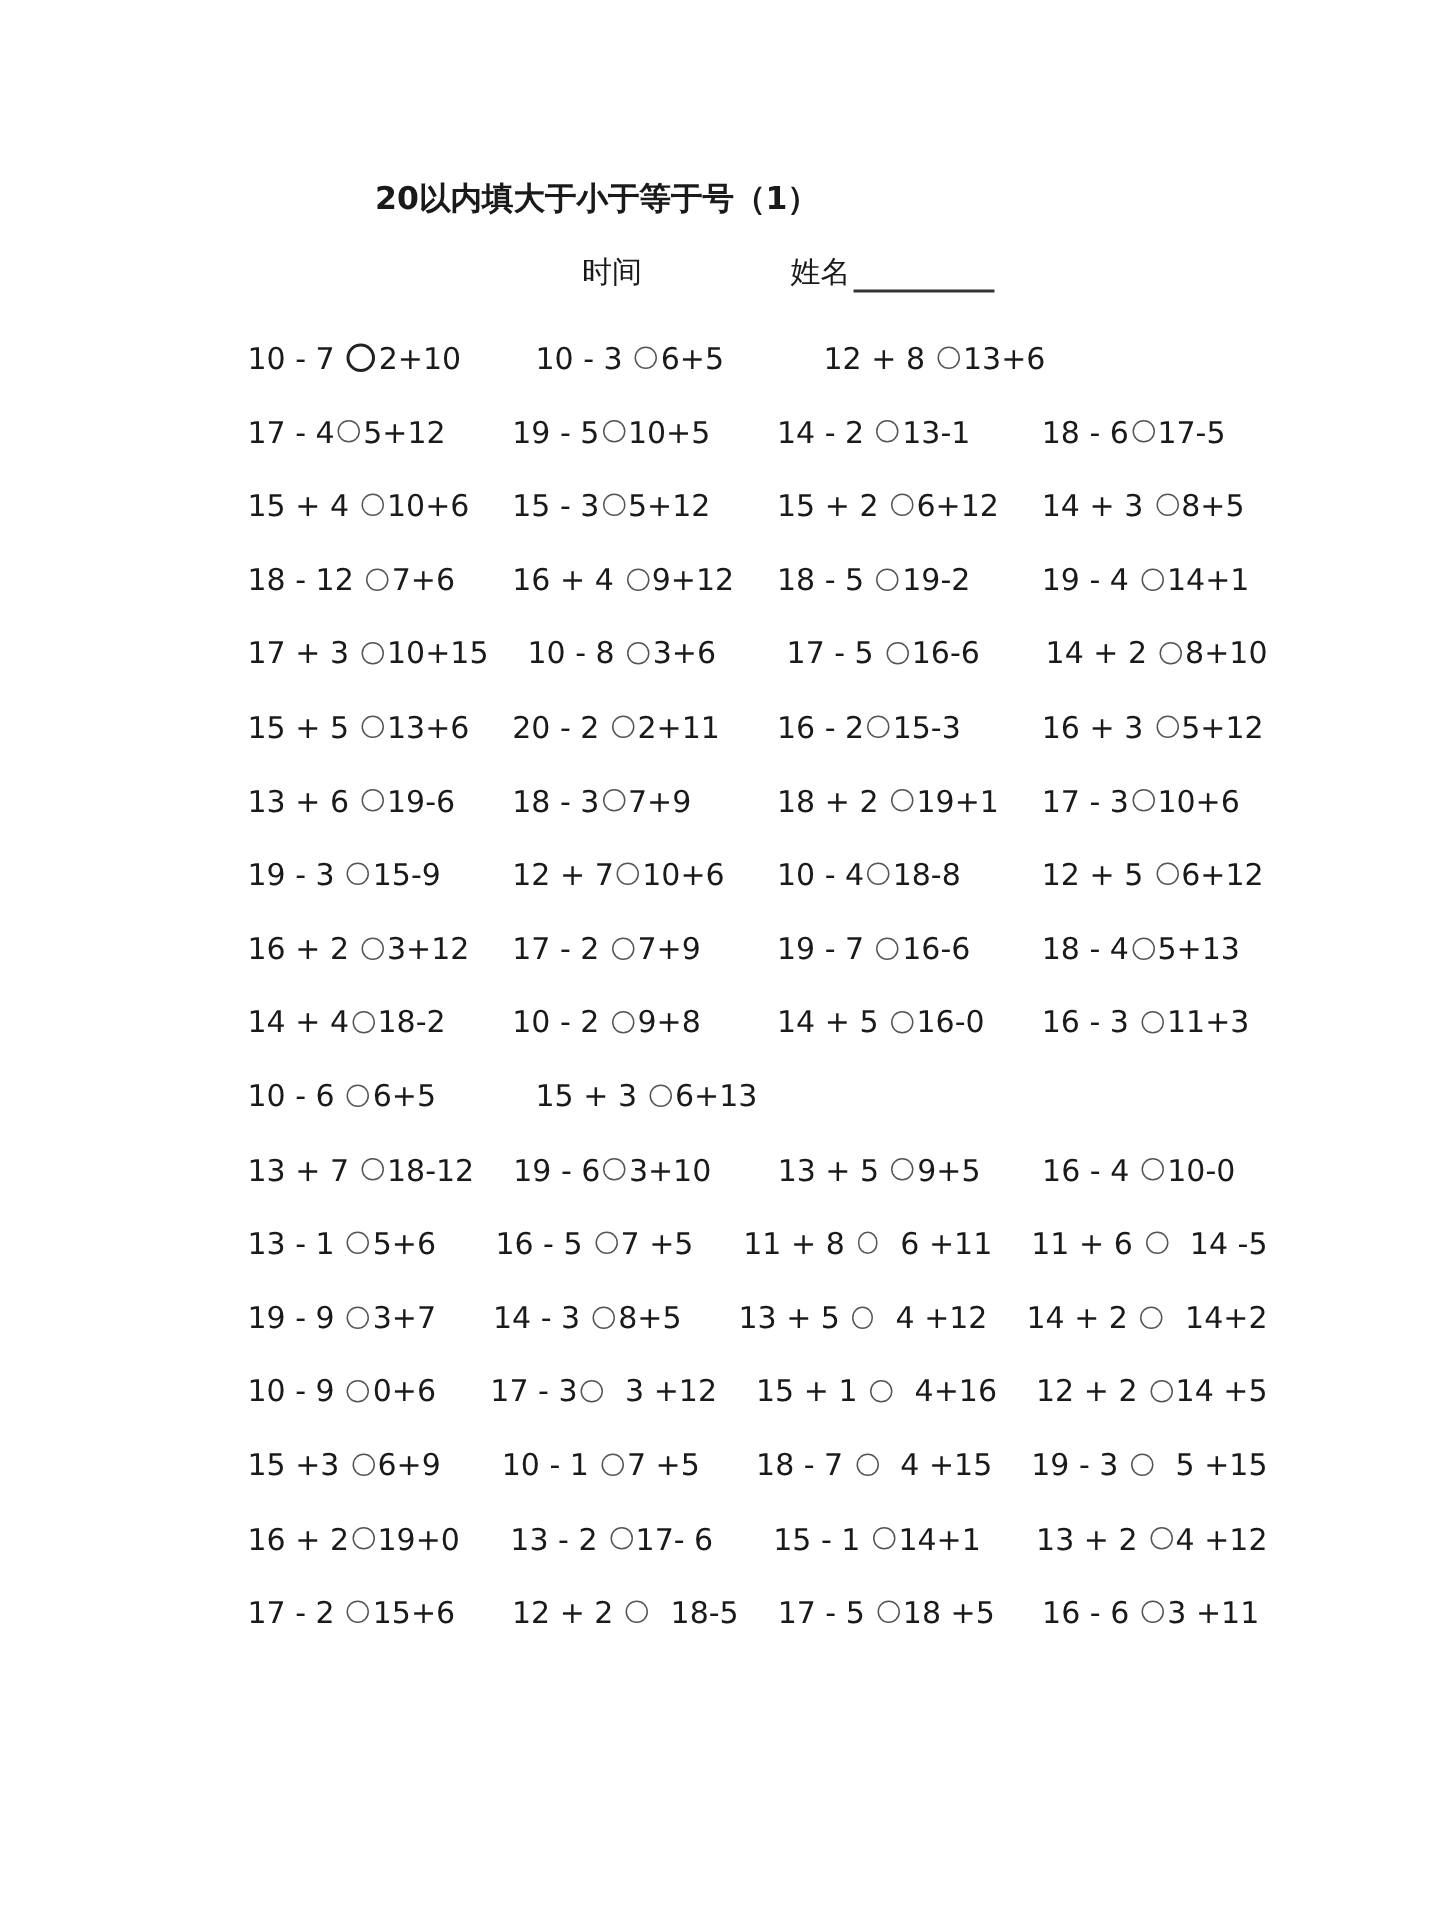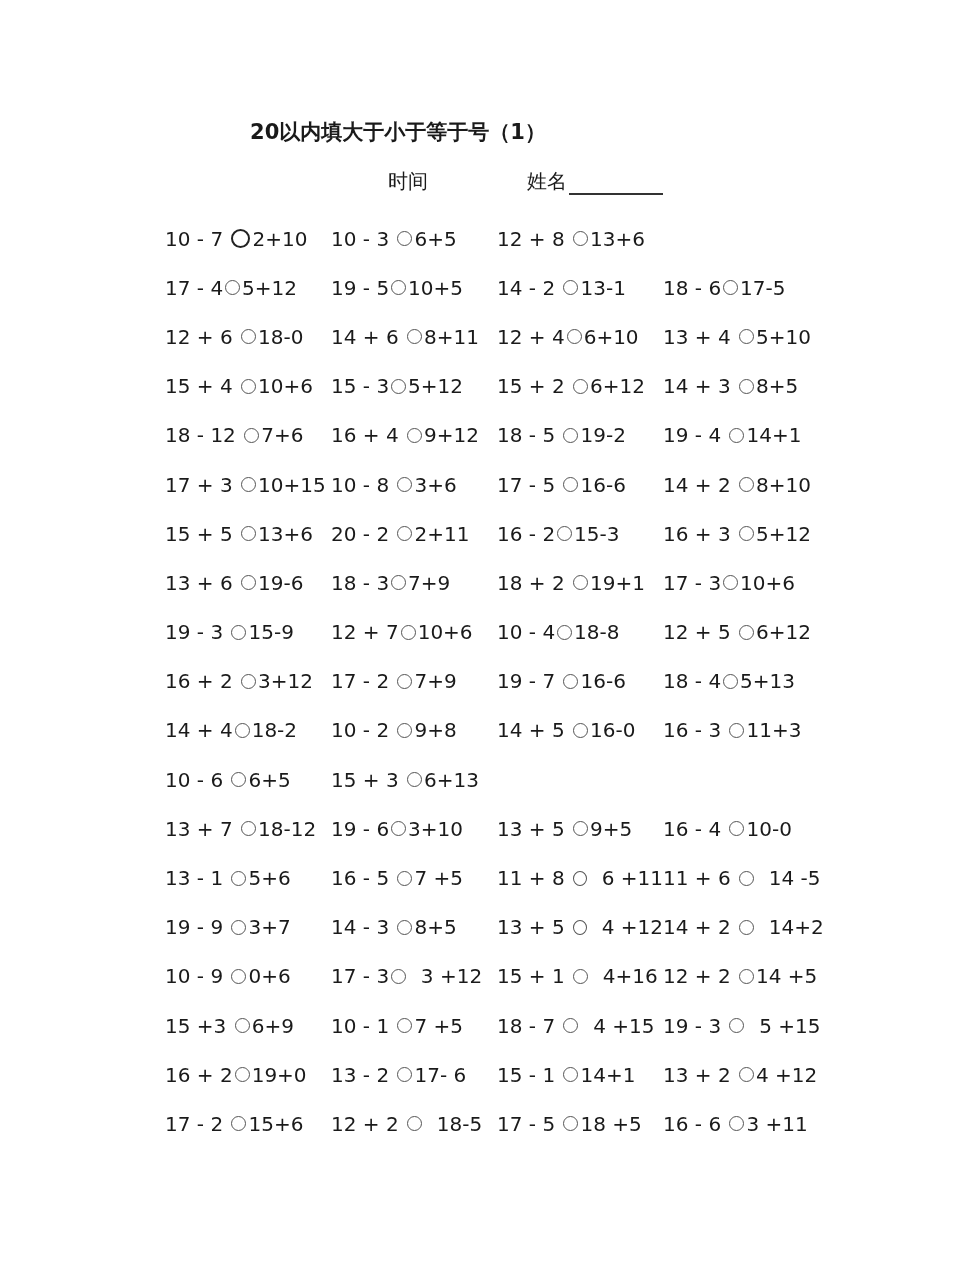--- a/index.html
+++ b/index.html
@@ -5,21 +5,21 @@
     html, body { margin: 0; padding: 0; background: #ffffff; }
     body { width: 960px; height: 1280px; position: relative; overflow: hidden;
            font-family: "DejaVu Sans", "Liberation Sans", sans-serif; color: #1a1a1a; }
     .title { position: absolute; top: 118px; left: 0; width: 796px; text-align: center;
              font-size: 21px; font-weight: bold; letter-spacing: 0px; }
     .meta { position: absolute; top: 168px; font-size: 20px; }
     .meta-time { left: 388px; }
     .meta-name { left: 527px; }
     .name-line { display: inline-block; width: 94px; border-bottom: 2px solid #333; height: 20px; vertical-align: bottom; margin-left: 2px; }
     .grid { position: absolute; top: 214px; left: 165px; width: 680px; }
-    .row { height: 49.2px; display: flex; }
+    .row { height: 49.2px; display: flex; gap: 26px; }
     .cell { width: 166px; font-size: 20px; white-space: pre; line-height: 30px; display: flex; align-items: center; }
     .circle { display: inline-block; width: 13px; height: 13px; border: 1.3px solid #555; border-radius: 50%;
               margin: 0 2px; vertical-align: middle; cursor: pointer; }
     .circle.big { width: 15px; height: 15px; border-width: 2px; border-color: #222; }
     .left, .right { white-space: pre; }
   </style>
 </head>
 <body>
 
 <div class="title">20以内填大于小于等于号（1）</div>
@@ -31,26 +31,20 @@
     <div class="row">
       <div class="cell"><span class="left">10 - 7 </span><span class="circle big"></span><span class="right">2+10</span></div>
       <div class="cell"><span class="left">10 - 3 </span><span class="circle"></span><span class="right">6+5</span></div>
       <div class="cell"><span class="left">12 + 8 </span><span class="circle"></span><span class="right">13+6</span></div>
     </div>
     <div class="row">
       <div class="cell"><span class="left">17 - 4</span><span class="circle"></span><span class="right">5+12</span></div>
       <div class="cell"><span class="left">19 - 5</span><span class="circle"></span><span class="right">10+5</span></div>
       <div class="cell"><span class="left">14 - 2 </span><span class="circle"></span><span class="right">13-1</span></div>
       <div class="cell"><span class="left">18 - 6</span><span class="circle"></span><span class="right">17-5</span></div>
-    </div>
-    <div class="row">
-      <div class="cell"><span class="left">12 + 6 </span><span class="circle"></span><span class="right">18-0</span></div>
-      <div class="cell"><span class="left">14 + 6 </span><span class="circle"></span><span class="right">8+11</span></div>
-      <div class="cell"><span class="left">12 + 4</span><span class="circle"></span><span class="right">6+10</span></div>
-      <div class="cell"><span class="left">13 + 4 </span><span class="circle"></span><span class="right">5+10</span></div>
     </div>
     <div class="row">
       <div class="cell"><span class="left">15 + 4 </span><span class="circle"></span><span class="right">10+6</span></div>
       <div class="cell"><span class="left">15 - 3</span><span class="circle"></span><span class="right">5+12</span></div>
       <div class="cell"><span class="left">15 + 2 </span><span class="circle"></span><span class="right">6+12</span></div>
       <div class="cell"><span class="left">14 + 3 </span><span class="circle"></span><span class="right">8+5</span></div>
     </div>
     <div class="row">
       <div class="cell"><span class="left">18 - 12 </span><span class="circle"></span><span class="right">7+6</span></div>
       <div class="cell"><span class="left">16 + 4 </span><span class="circle"></span><span class="right">9+12</span></div>

